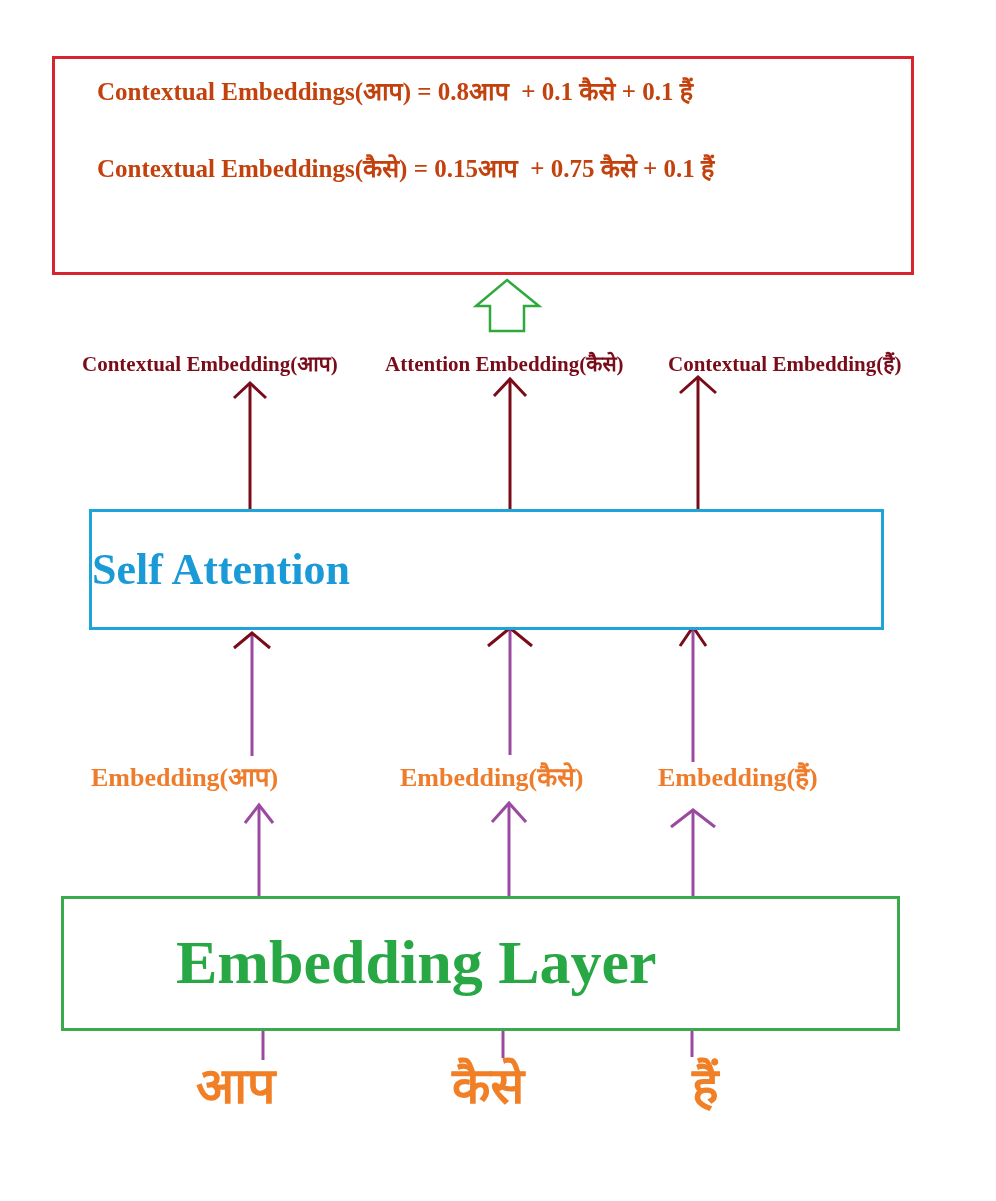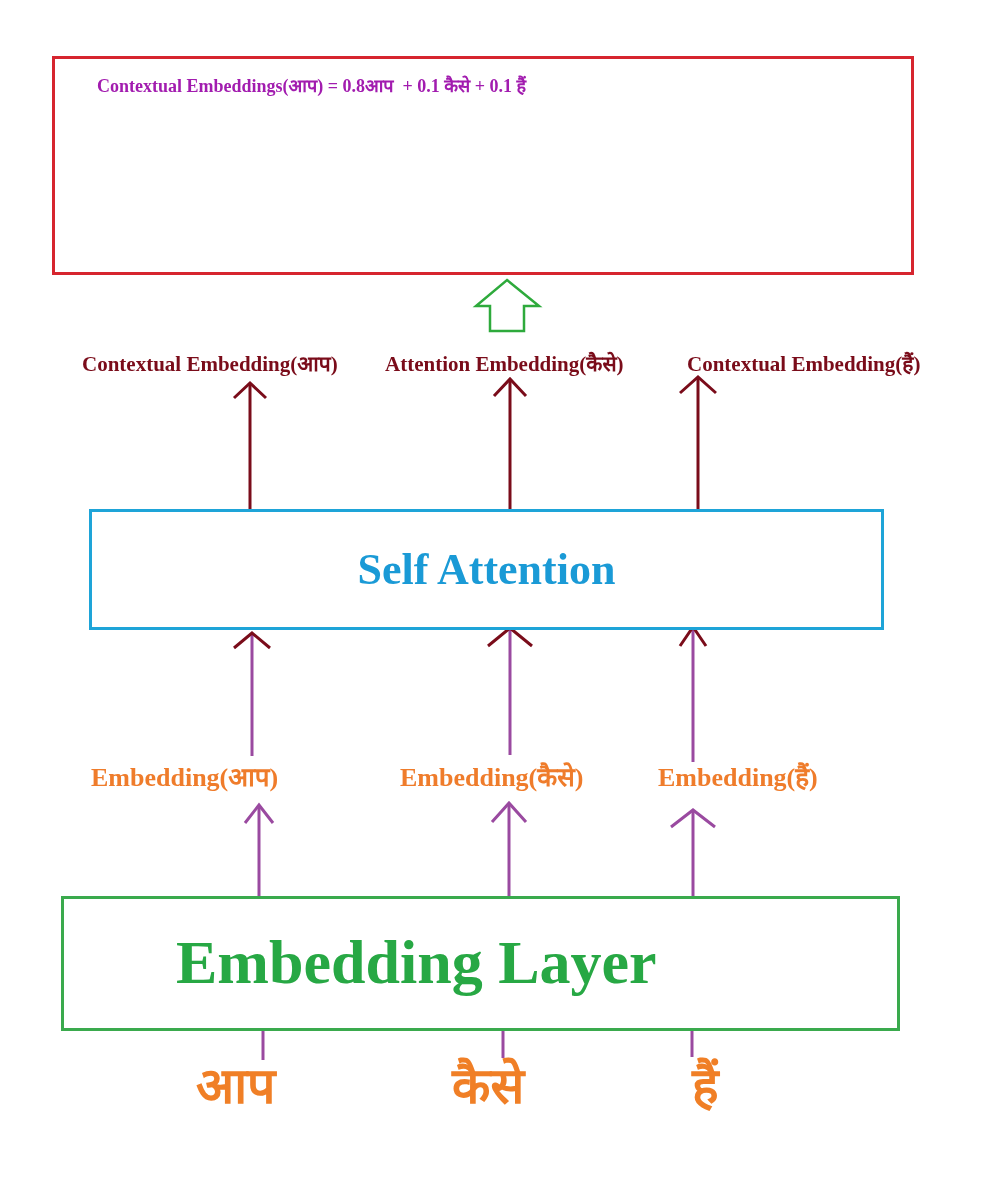--- a/index.html
+++ b/index.html
@@ -1,26 +1,26 @@
 <!DOCTYPE html>
 <html><head>
 <meta charset="utf-8">
 <style>
   html, body { margin:0; padding:0; background:#ffffff; }
   body { width:996px; height:1201px; position:relative; overflow:hidden;
          font-family:"Liberation Serif", "DejaVu Serif", serif; }
   .abs { position:absolute;margin-top:22px; }
   .box { position:absolute; box-sizing:border-box; background:#fff; }
   #top-box { left:52px; top:56px; width:862px; height:219px; border:3px solid #d6252f; }
-  .eq { position:absolute; left:42px; font-weight:bold; font-size:18px; color:#a21caf; white-space:pre; }
+  .eq { position:absolute; left:42px; font-weight:bold; font-size:25px; color:#c2410c; white-space:pre; }
   #eq0 { top:14px; } #eq1 { top:91px; } #eq2 { top:169px; }
   #ctx-labels { left:82px; top:327px; font-weight:bold; font-size:21px; color:#7a0c1a; white-space:pre; }
   .ctx { position:absolute; top:0; white-space:pre; }
   #sa-box { left:89px; top:509px; width:795px; height:121px; border:3px solid #1ea4d8; }
-  #sa-title { position:absolute; left:0; right:0; top:32px; text-align:center; font-weight:bold; font-size:44px; color:#1a9ad6; }
+  #sa-title { position:absolute; left:0; right:0; top:32px; font-weight:bold; font-size:44px; color:#1a9ad6; }
   .emb { position:absolute; top:758px; font-weight:bold; font-size:26px; color:#ef7c2b; white-space:pre;text-align:right; }
   #el-box { left:61px; top:896px; width:839px; height:135px; border:3px solid #3aaa4d; }
   #el-title { position:absolute; left:112px; top:28px; font-weight:bold; font-size:62px; color:#27a844; }
   .tok { position:absolute; top:1050px; font-weight:bold; font-size:50px; color:#f07f26; font-family:"DejaVu Sans", sans-serif; }
   svg#arrows { position:absolute; left:0; top:0; }
 </style>
 </head>
 <body>
 
 <svg id="arrows" width="996" height="1201">
@@ -60,26 +60,27 @@
   <g stroke="#7a0c1a" stroke-width="3" fill="none">
     <line x1="698" y1="509" x2="698" y2="378"></line>
       <polyline points="680,393 698,377 716,393"></polyline>
   </g>
 
   <polygon points="507,280 539,306 524,306 524,331 490,331 490,306 476,306" stroke="#2eaa3c" stroke-width="2.5" fill="#ffffff"></polygon>
 </svg>
 
 <div id="top-box" class="box">
   <div id="eq0" class="eq">Contextual Embeddings(आप) = 0.8आप  + 0.1 कैसे + 0.1 हैं</div>
+  <div id="eq1" class="eq">Contextual Embeddings(कैसे) = 0.15आप  + 0.75 कैसे + 0.1 हैं</div>
 </div>
 
 <div id="ctx-labels" class="abs">
   <span class="ctx" style="left:0px;">Contextual Embedding(आप)</span>
   <span class="ctx" style="left:303px;">Attention Embedding(कैसे)</span>
-  <span class="ctx" style="left:605px;text-align:right;">Contextual Embedding(हैं)</span>
+  <span class="ctx" style="left:586px;text-align:right;">Contextual Embedding(हैं)</span>
 </div>
 
 <div id="sa-box" class="box">
   <div id="sa-title">Self Attention</div>
 </div>
 
 <span class="emb" style="left:91px;">Embedding(आप)</span>
 <span class="emb" style="left:400px;">Embedding(कैसे)</span>
 <span class="emb" style="left:658px;">Embedding(हैं)</span>
 

